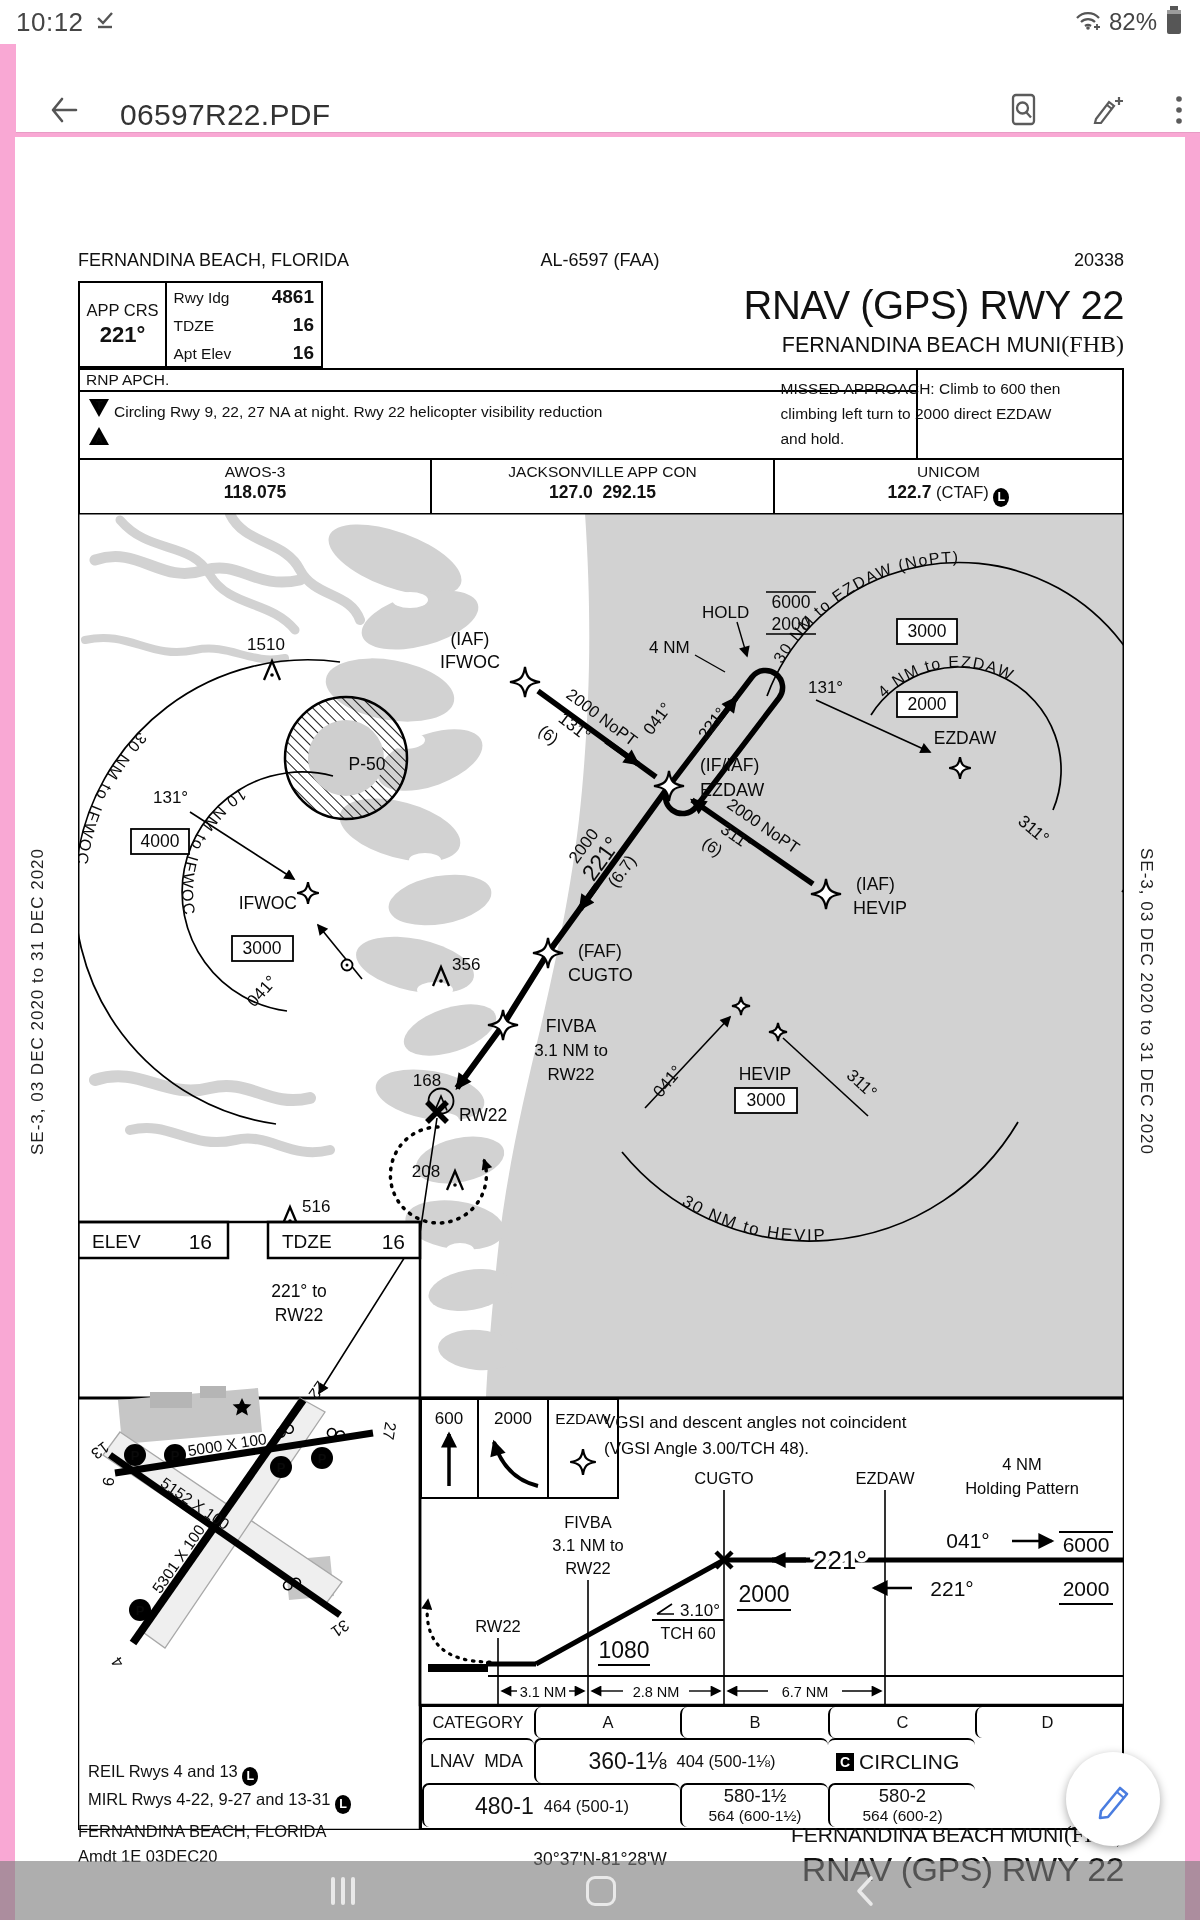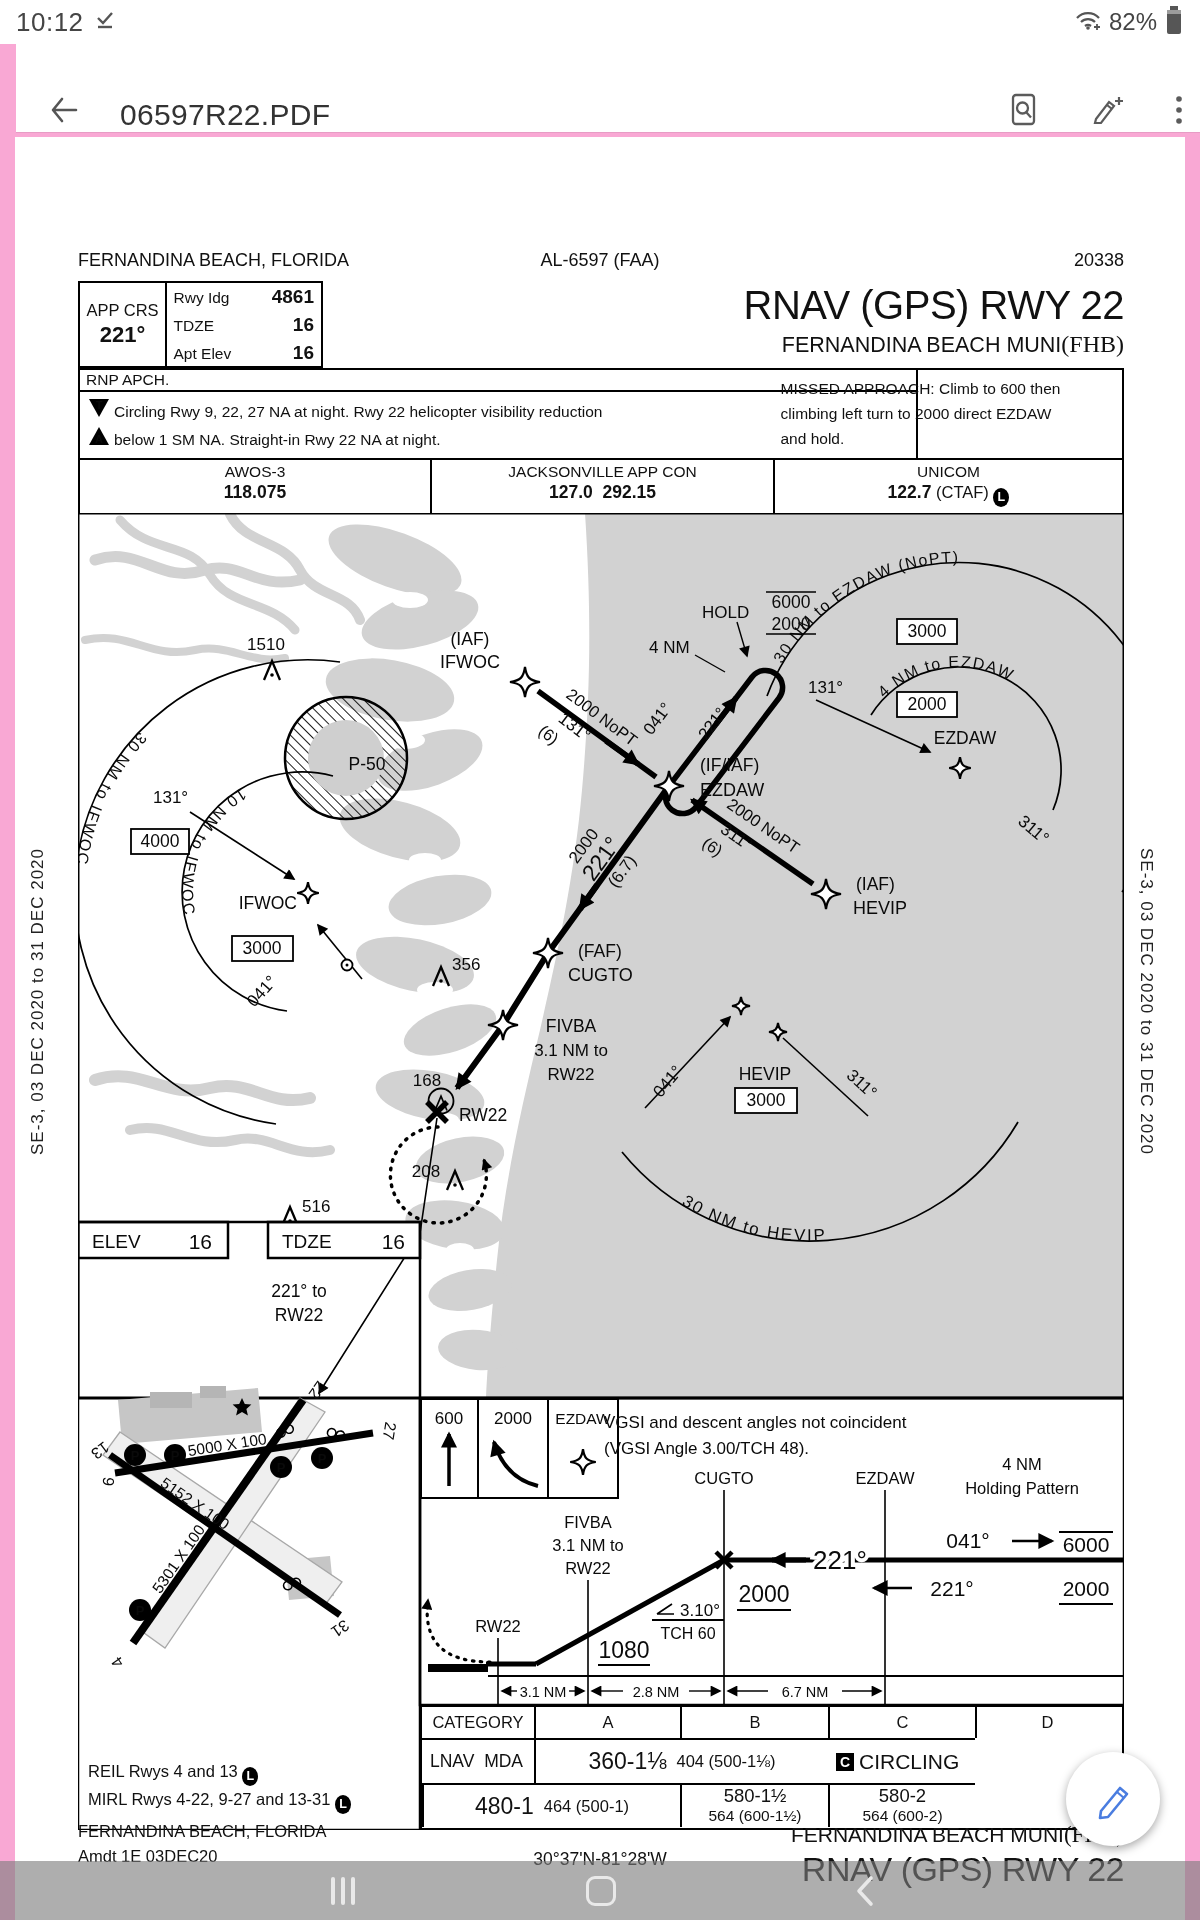--- a/index.html
+++ b/index.html
@@ -63,21 +63,21 @@
 
   .lic { display:inline-block; background:#000; color:#fff; border-radius:50%; width:16px; height:19px;
          font-size:12.5px; line-height:19px; text-align:center; font-weight:bold; vertical-align:-3px; }
   .cbox { display:inline-block; background:#000; color:#fff; width:18px; height:18px; font-size:14px;
           line-height:18px; text-align:center; font-weight:bold; margin-right:5px; vertical-align:-2px; }
 
   
   .mins { position:absolute; left:420px; top:1705px; width:704px; height:125px;
           border:2.5px solid #000; border-top:2px solid #000;
           display:grid; grid-template-columns:112px 146px 148px 147px 143px; grid-template-rows:31px 45px 44px; }
-  .mc { border-left:2px solid #000; border-top:2px solid #000; display:flex; align-items:center; justify-content:center; }
+  .mc { border-left:2px solid #000; border-top:2px solid #000; display:flex; align-items:center; justify-content:center;border-radius:7px; }
   .mc.nl { border-left:none; } .mc.nt { border-top:none; }
   .mc.hdr { font-size:16.5px; }
   .mc.lbl { font-size:17.5px; justify-content:flex-start; padding-left:8px; white-space:pre; }
   .mc .big { font-size:23px; } .mc .sml { font-size:16.5px; margin-left:10px; }
   .mc.two { flex-direction:column; justify-content:center; line-height:20px; }
   .mc.two .big { font-size:18.5px; } .mc.two .sm2 { font-size:15.5px; }
   .sp2 { grid-column:span 2; }
 
   
   .ft-city { position:absolute; left:78px; top:1822px; font-size:16.5px; }
@@ -209,21 +209,20 @@
         </svg>
     </span>
     <span class="tri-ic" style="top:56px">
       <svg width="22" height="20" viewBox="0 0 22 20">
           <polygon points="11,1 21,19 1,19" fill="#000"></polygon>
           <text x="11" y="16.5" text-anchor="middle" font-size="11" font-weight="bold" fill="#fff">A</text>
         </svg>
     </span>
     <div class="note-lines">
       <div>Circling Rwy 9, 22, 27 NA at night.  Rwy 22 helicopter visibility reduction</div>
-      <div>below 1 SM NA.  Straight-in Rwy 22 NA at night.</div>
     </div>
   </div>
   <div class="missed-box">
     <div>MISSED APPROACH: Climb to 600 then</div>
     <div>climbing left turn to 2000 direct EZDAW</div>
     <div>and hold.</div>
   </div>
 
   <div class="freq-row">
     <div class="freq-cell" style="width:352px">

